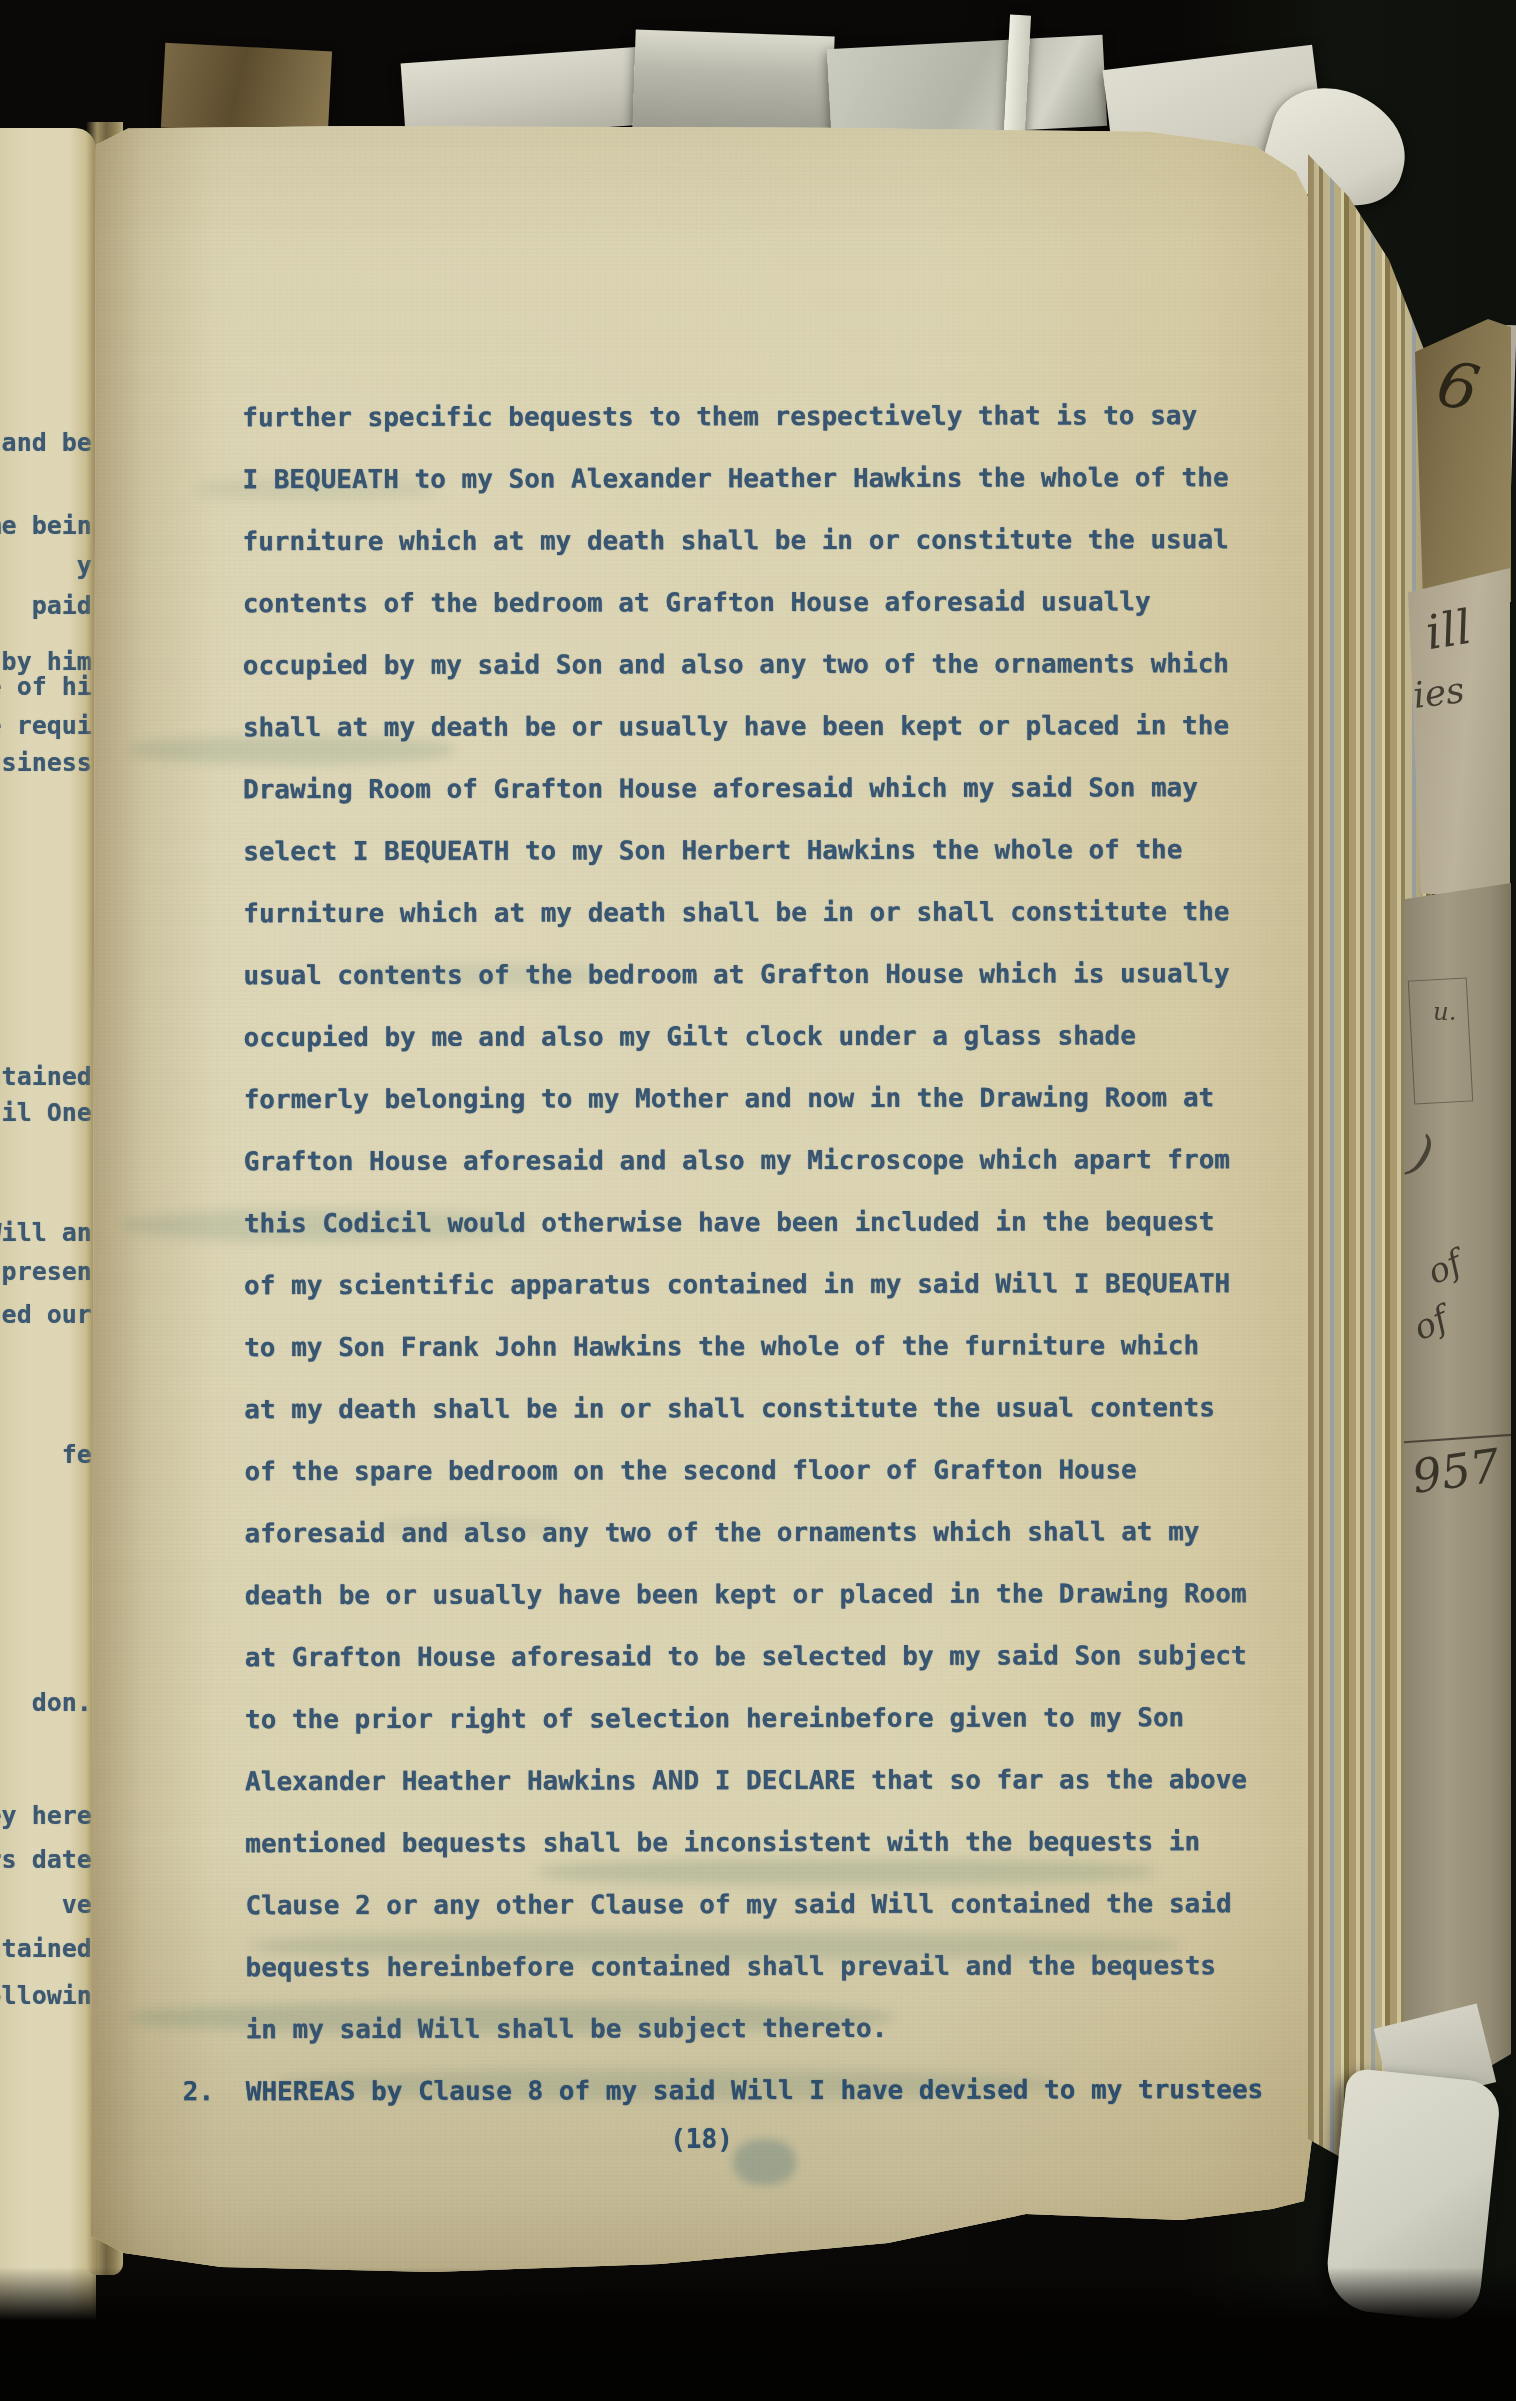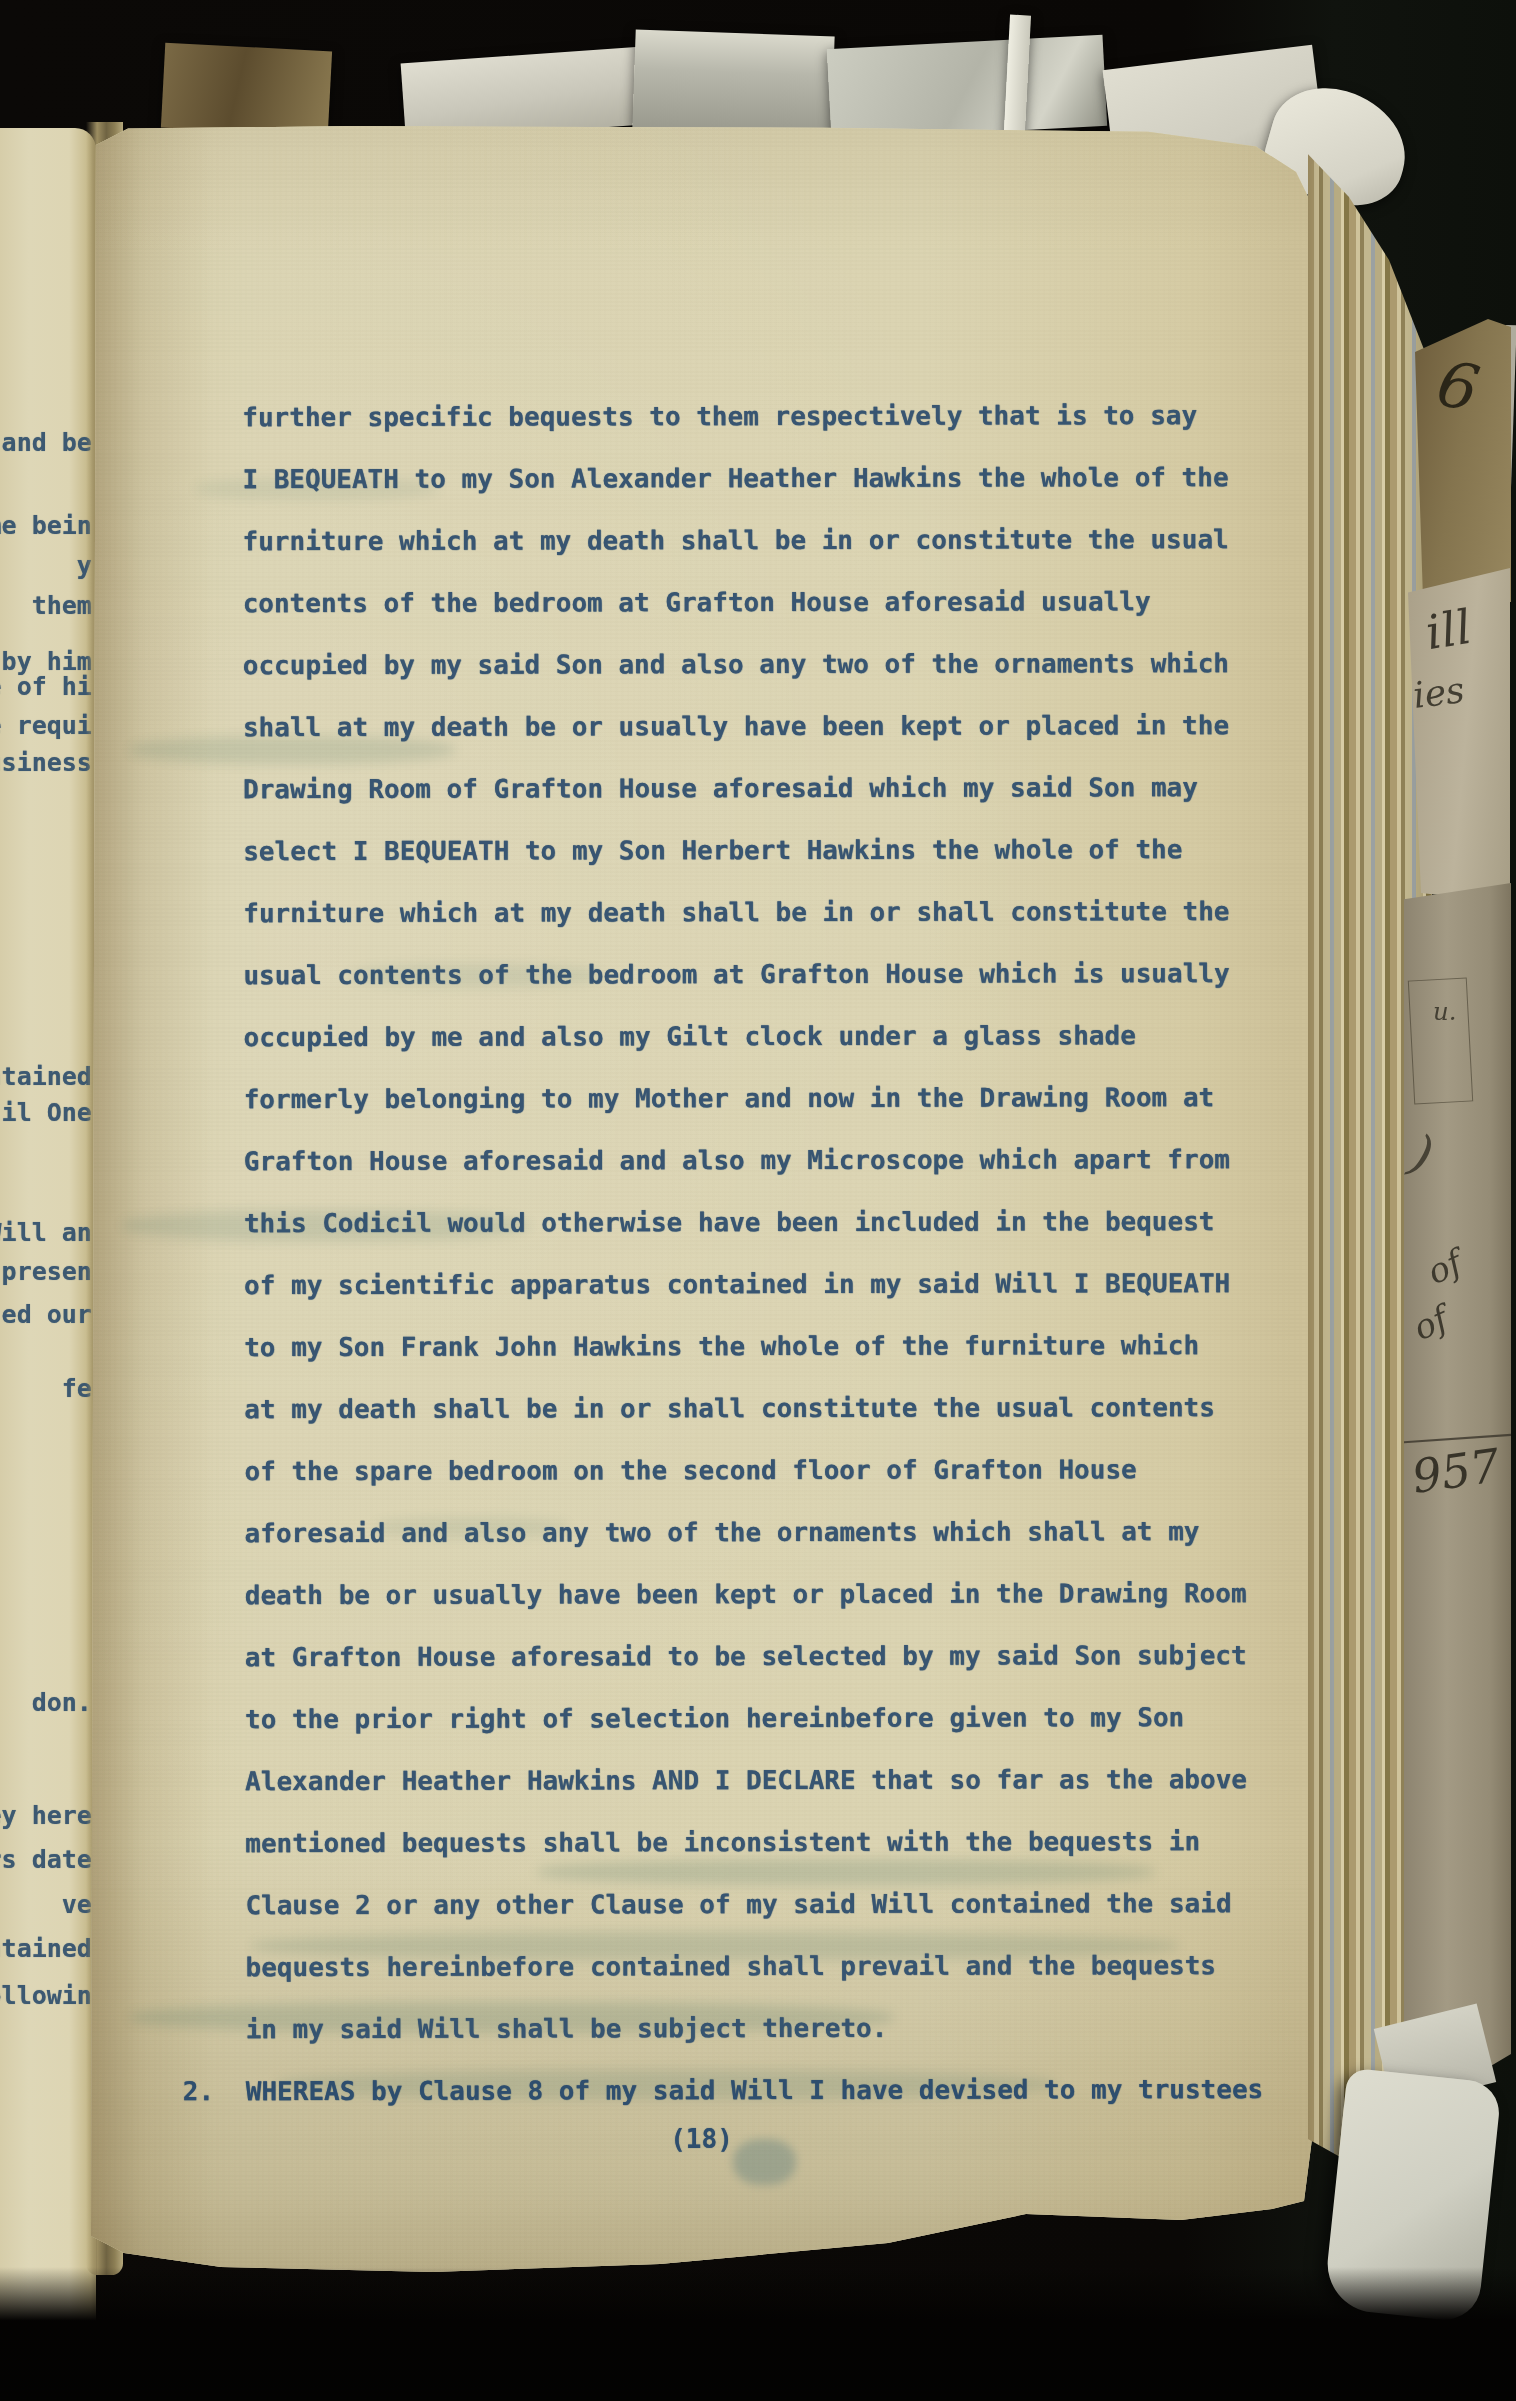--- a/index.html
+++ b/index.html
@@ -138,31 +138,31 @@
   <div class="tp tp4"></div>
   <div class="tp tp5"></div>
   <div class="tp tp7"></div>
   <div class="tp tp6"></div>
 
   <div class="left-page">
     <div style="position:static">
         <span class="lfrag" style="position: absolute; top: 301px;">and be</span>
         <span class="lfrag" style="position: absolute; top: 384px;">me bein</span>
         <span class="lfrag" style="position: absolute; top: 424px;">y</span>
-        <span class="lfrag" style="position: absolute; top: 464px;">them</span>
+        <span class="lfrag" style="position: absolute; top: 464px;">paid</span>
         <span class="lfrag" style="position: absolute; top: 504px; margin-top: 16px;">by him</span>
         <span class="lfrag" style="position: absolute; top: 545px;">e of hi</span>
         <span class="lfrag" style="position: absolute; top: 584px;">re requi</span>
         <span class="lfrag" style="position: absolute; top: 621px;">usiness</span>
         <span class="lfrag" style="position: absolute; top: 935px;">ontained</span>
         <span class="lfrag" style="position: absolute; top: 971px;">il One</span>
         <span class="lfrag" style="position: absolute; top: 1091px;">Will an</span>
         <span class="lfrag" style="position: absolute; top: 1130px;">s presen</span>
         <span class="lfrag" style="position: absolute; top: 1173px;">ed our</span>
-        <span class="lfrag" style="position: absolute; top: 1247px;">fe</span>
+        <span class="lfrag" style="position: absolute; top: 1313px;">fe</span>
         <span class="lfrag" style="position: absolute; top: 1561px;">don.</span>
         <span class="lfrag" style="position: absolute; top: 1674px;">rey here</span>
         <span class="lfrag" style="position: absolute; top: 1718px;">ars date</span>
         <span class="lfrag" style="position: absolute; top: 1763px;">ve</span>
         <span class="lfrag" style="position: absolute; top: 1807px;">contained</span>
         <span class="lfrag" style="position: absolute; top: 1854px;">followin</span>
       </div>
   </div>
 
   <div class="gutter">

